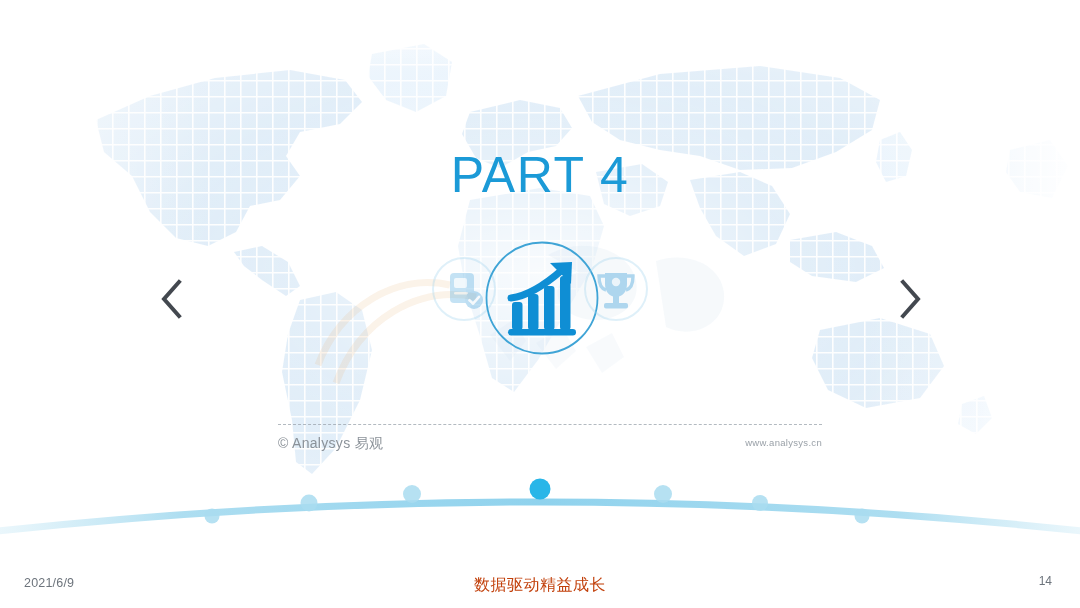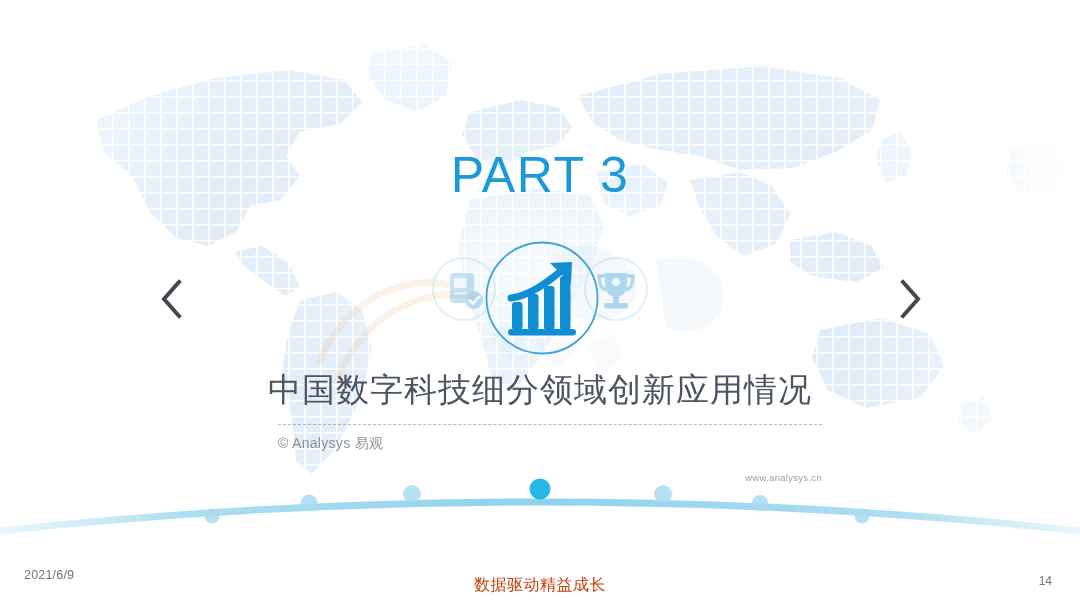--- a/index.html
+++ b/index.html
@@ -106,21 +106,20 @@
     font-size: 14px;
     color: #8b9299;
     letter-spacing: 0.3px;
   }
   .credit-right {
     position: absolute;
     right: 258px; top: 437px;
     font-size: 9.5px;
     color: #9aa1a8;
     letter-spacing: 0.3px;
-    margin-top: 35px;
   }
 
   
   .nav-arrow {
     position: absolute;
     top: 272px;
     width: 48px; height: 54px;
     display: flex;
     align-items: center;
     justify-content: center;
@@ -138,21 +137,21 @@
     pointer-events: none;
   }
 
   
   .footer {
     position: absolute;
     left: 0; right: 0; bottom: 0;
     height: 44px;
   }
   .footer-date {
-    position: absolute; left: 24px; top: 4px;
+    position: absolute; left: 24px; top: 12px;
     font-size: 12.5px; color: #6d747c; letter-spacing: 0.2px; text-align: center;
   }
   .footer-center {
     position: absolute; left: 0; right: 0; top: 11px;
     text-align: center;
     font-size: 16px; color: #c2410c; letter-spacing: 0.5px;
   }
   .footer-page {
     position: absolute; right: 28px; top: 10px;
     font-size: 12px; color: #6d747c;
@@ -237,21 +236,21 @@
         <path d="M356 46 C392 34 426 54 424 84 C422 112 390 124 366 112"></path>
       </g>
       <g fill="#c6d9ea" opacity="0.40">
         <path d="M190 120 L214 104 L226 126 L210 146 Z"></path>
         <path d="M236 128 L262 112 L276 136 L256 154 Z"></path>
         <path d="M286 132 L312 118 L324 142 L302 158 Z"></path>
       </g>
     </svg>
   </div>
 
-  <div class="part-label">PART 3</div>
+  <div class="part-label">PART 4</div>
 
   <div class="icon-cluster">
 
     <div class="icon-side left">
       <svg viewBox="0 0 72 72" xmlns="http://www.w3.org/2000/svg" aria-hidden="true">
         <circle cx="36" cy="36" r="31" fill="none" stroke="#9fd3ee" stroke-width="2"></circle>
         <rect x="22" y="20" width="24" height="30" rx="4" fill="#4fa9de"></rect>
         <rect x="26" y="25" width="13" height="10" rx="2" fill="#d7ecf8"></rect>
         <rect x="26" y="39" width="14" height="2.6" rx="1.3" fill="#d7ecf8"></rect>
         <circle cx="46" cy="47" r="9" fill="#3d9ed9"></circle>
@@ -283,21 +282,20 @@
         <path d="M25 20 H47 V31 C47 39 42 44 36 44 C30 44 25 39 25 31 Z" fill="#1f90d4"></path>
         <path d="M25 23 H19 C19 32 22 36 26 37" fill="none" stroke="#1f90d4" stroke-width="3.4"></path>
         <path d="M47 23 H53 C53 32 50 36 46 37" fill="none" stroke="#1f90d4" stroke-width="3.4"></path>
         <rect x="33" y="43" width="6" height="8" fill="#1f90d4"></rect>
         <rect x="24" y="50" width="24" height="5.5" rx="2" fill="#1f90d4"></rect>
         <circle cx="36" cy="29" r="4.2" fill="#d7ecf8"></circle>
       </svg>
     </div>
   </div>
 
-  <div class="section-title">中国数字科技细分领域创新应用情况</div>
 
   <div class="divider"></div>
 
   <div class="credit-left">© Analysys 易观</div>
   <div class="credit-right">www.analysys.cn</div>
 
   <div class="nav-arrow prev">
     <svg width="30" height="44" viewBox="0 0 30 44" xmlns="http://www.w3.org/2000/svg" aria-hidden="true">
       <path d="M22 5 L7 22 L22 39" fill="none" stroke="#43484f" stroke-width="4" stroke-linecap="square" stroke-linejoin="miter"></path>
     </svg>

